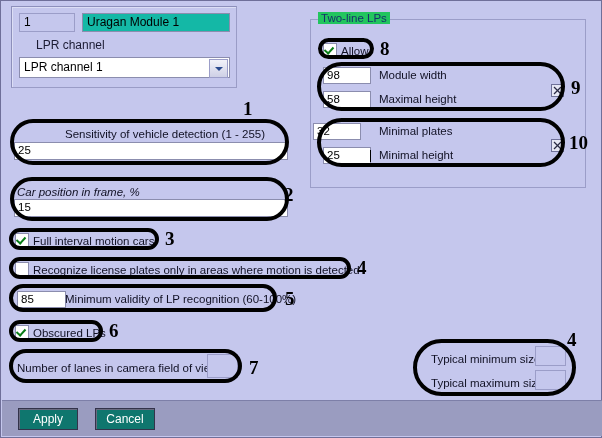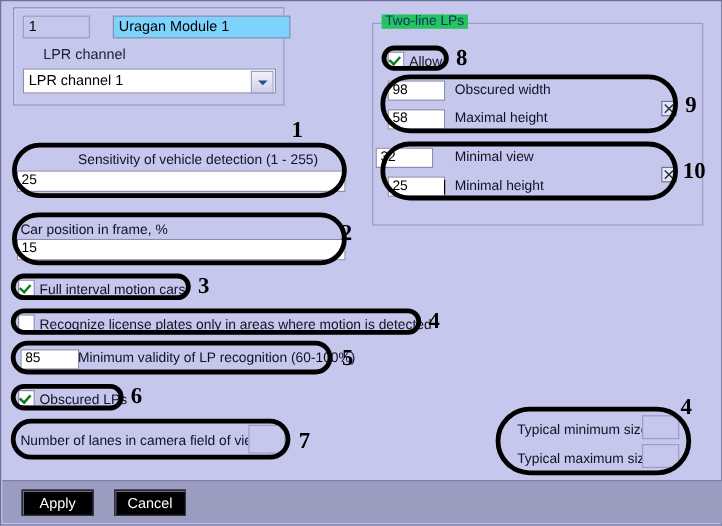--- a/index.html
+++ b/index.html
@@ -29,22 +29,22 @@
     border:1px solid #8d8fbb;
     border-right-color:#9a9cc6;border-bottom-color:#9a9cc6;
     box-shadow:inset 1px 1px 0 #dcdef5;
   }
   .idbox{
     left:7px;top:6px;width:56px;height:19px;
     background:#c5c7ed;border:1px solid #9b9dc8;
     line-height:17px;padding-left:4px;font-size:12px;color:#000;
   }
   .namebox{
-    left:82px;top:6px;width:148px;height:19px;
-    background:#7dd3fc;border:1px solid #8b8dae;
+    left:70px;top:6px;width:148px;height:19px;
+    background:#14b8a6;border:1px solid #8b8dae;
     line-height:17px;padding-left:4px;font-size:12px;color:#000;
   }
   .lprlabel{left:8px;top:31px;font-size:12px;color:#1b1b33;margin-left:16px;}
   .combo{
     left:7px;top:50px;width:211px;height:21px;
     background:#ffffff;border:1px solid #8b8dae;
   }
   .combo .val{position:absolute;left:4px;top:2px;font-size:12px;}
   .combo .arrowbtn{
     position:absolute;right:1px;top:1px;width:17px;height:17px;
@@ -101,21 +101,21 @@
   }
   .xbtn svg{display:block;}
 
   
   .bottombar{
     left:1px;bottom:1px;width:600px;height:36px;
     background:#9a9cc0;
     border-top:1px solid #7d7fa8;
   }
   .btn{
-    height:22px;background:#000000;color:#ffffff;
+    height:22px;background:#0f766e;color:#ffffff;
     border:1px solid #33334a;
     font-size:12px;
     display:flex;align-items:center;justify-content:center;
     box-shadow:inset 1px 1px 0 #6a6a80;
   }
 
   
   .oval{
     border:4px solid #000;border-radius:999px;background:transparent;
     pointer-events:none;
@@ -143,49 +143,49 @@
   </div>
 
   <div class="abs groupbox"></div>
   <div class="abs grouptitle">Two-line LPs</div>
 
   <div class="abs cbrow" style="left:322px;top:42px;">
     <span class="cb checked"></span><span class="lbl">Allow</span>
   </div>
 
   <div class="abs tinput" style="left:322px;top:66px;width:48px;">98</div>
-  <div class="abs fieldlabel" style="left:378px;top:68px;">Obscured width</div>
+  <div class="abs fieldlabel" style="left:378px;top:68px;">Module width</div>
 
   <div class="abs tinput" style="left:322px;top:90px;width:48px;">58</div>
   <div class="abs fieldlabel" style="left:378px;top:92px;">Maximal height</div>
 
   <div class="abs xbtn" style="left:550px;top:83px;">
     <svg width="9" height="9" viewBox="0 0 9 9">
         <line x1="1" y1="1" x2="8" y2="8" stroke="#2a2a44" stroke-width="1.2"></line>
         <line x1="8" y1="1" x2="1" y2="8" stroke="#2a2a44" stroke-width="1.2"></line>
       </svg>
   </div>
 
   <div class="abs tinput" style="left:312px;top:122px;width:48px;">32</div>
-  <div class="abs fieldlabel" style="left:378px;top:124px;">Minimal view</div>
+  <div class="abs fieldlabel" style="left:378px;top:124px;">Minimal plates</div>
 
   <div class="abs tinput caret" style="left:322px;top:146px;width:48px;">25</div>
   <div class="abs fieldlabel" style="left:378px;top:148px;">Minimal height</div>
 
   <div class="abs xbtn" style="left:550px;top:138px;">
     <svg width="9" height="9" viewBox="0 0 9 9">
         <line x1="1" y1="1" x2="8" y2="8" stroke="#2a2a44" stroke-width="1.2"></line>
         <line x1="8" y1="1" x2="1" y2="8" stroke="#2a2a44" stroke-width="1.2"></line>
       </svg>
   </div>
 
   <div class="abs fieldlabel" style="left:16px;top:127px;padding-left:48px;">Sensitivity of vehicle detection (1 - 255)</div>
   <div class="abs tinput" style="left:13px;top:141px;width:274px;height:18px;">25</div>
 
-  <div class="abs fieldlabel" style="left:16px;top:185px;">Car position in frame, %</div>
+  <div class="abs fieldlabel" style="left:16px;top:185px;font-style:italic;">Car position in frame, %</div>
   <div class="abs tinput" style="left:13px;top:198px;width:274px;height:18px;">15</div>
 
   <div class="abs cbrow" style="left:14px;top:232px;">
     <span class="cb checked"></span><span class="lbl">Full interval motion cars</span>
   </div>
 
   <div class="abs cbrow" style="left:14px;top:261px;">
     <span class="cb"></span><span class="lbl">Recognize license plates only in areas where motion is detected</span>
   </div>
 

